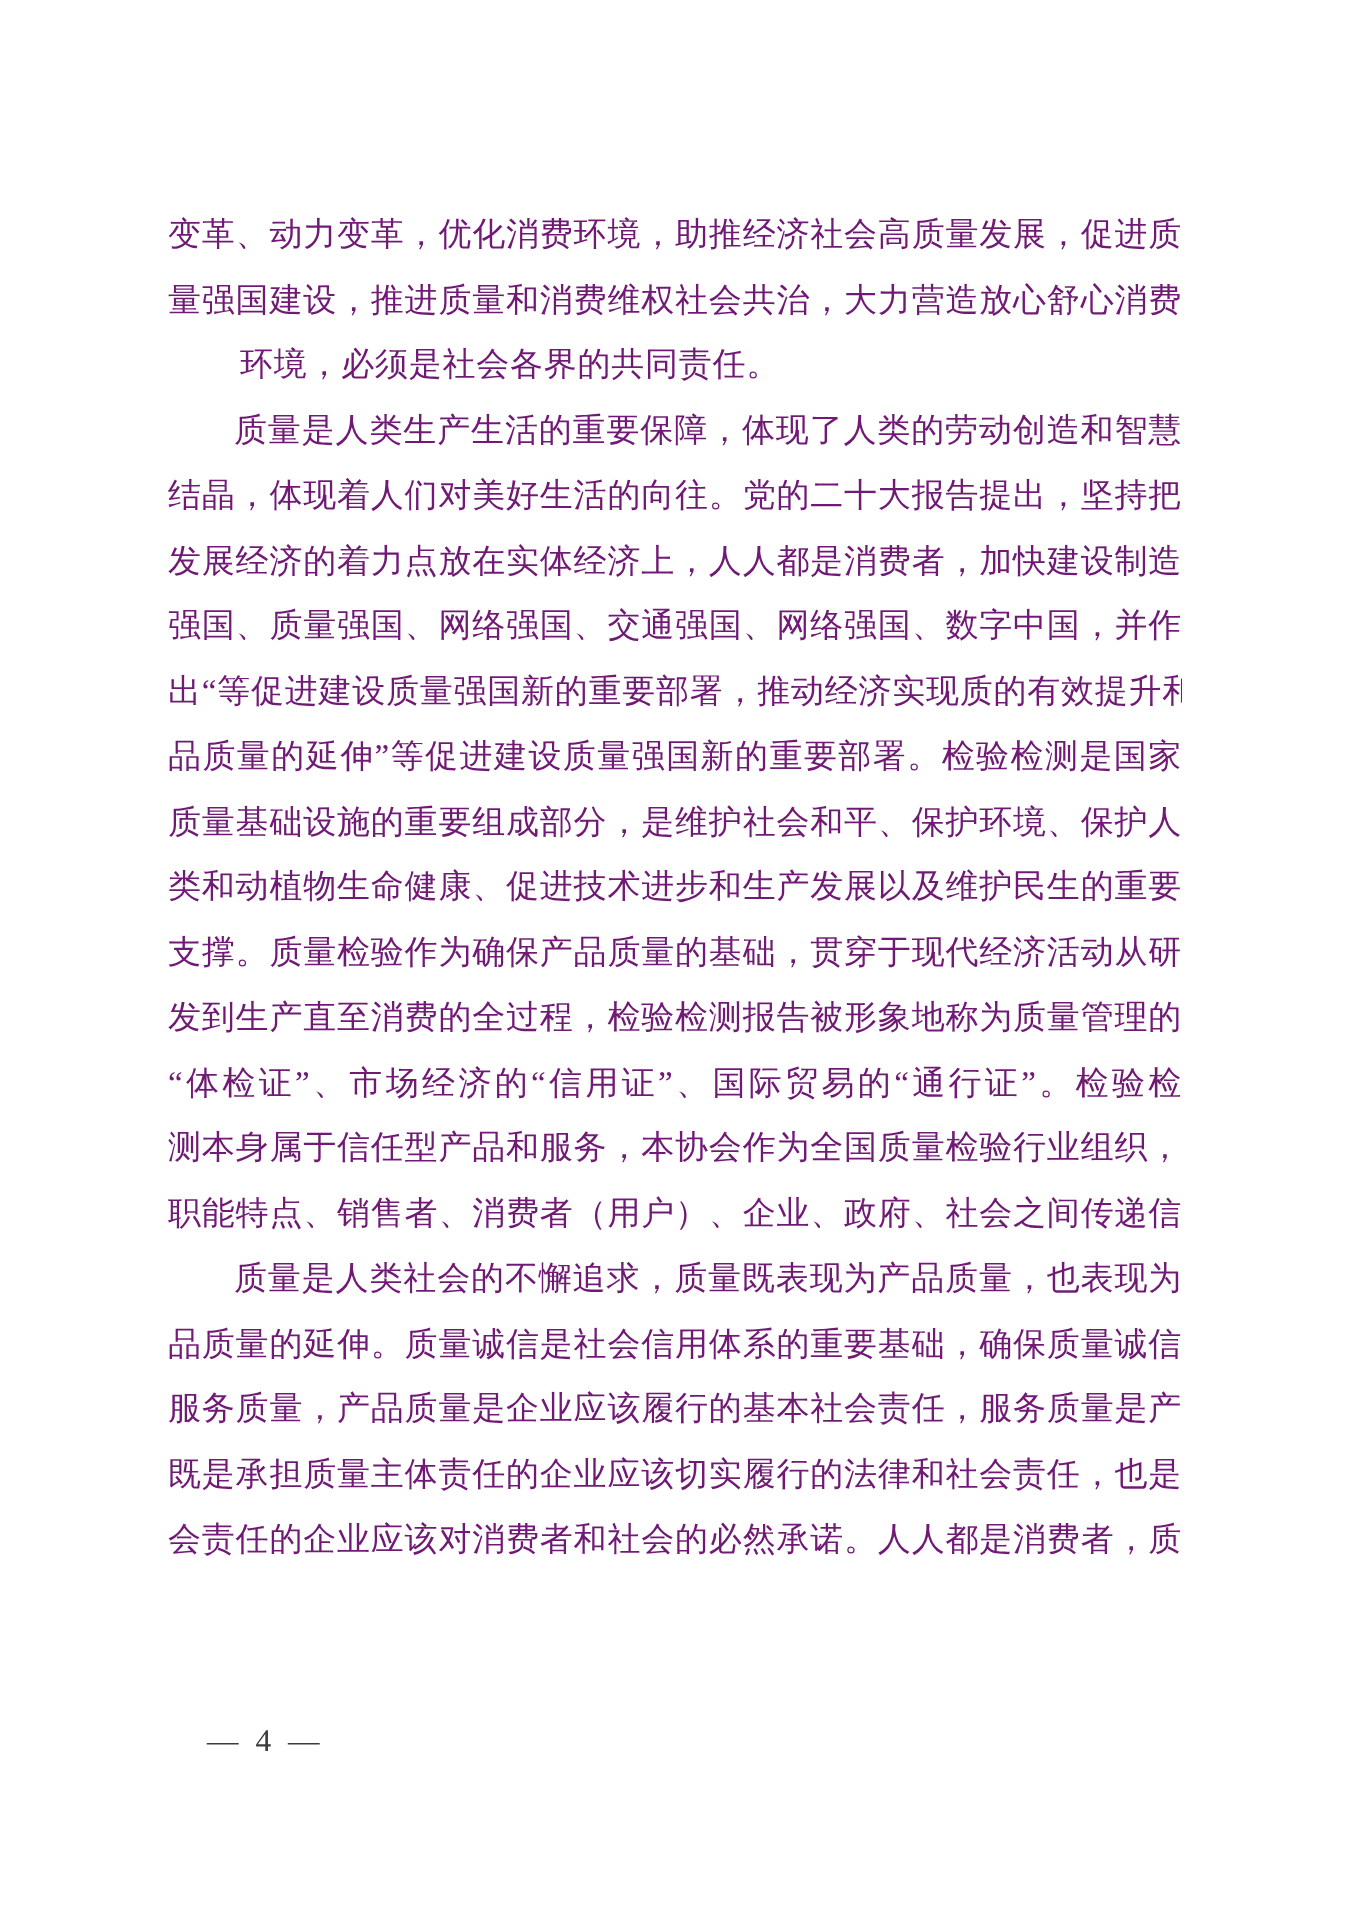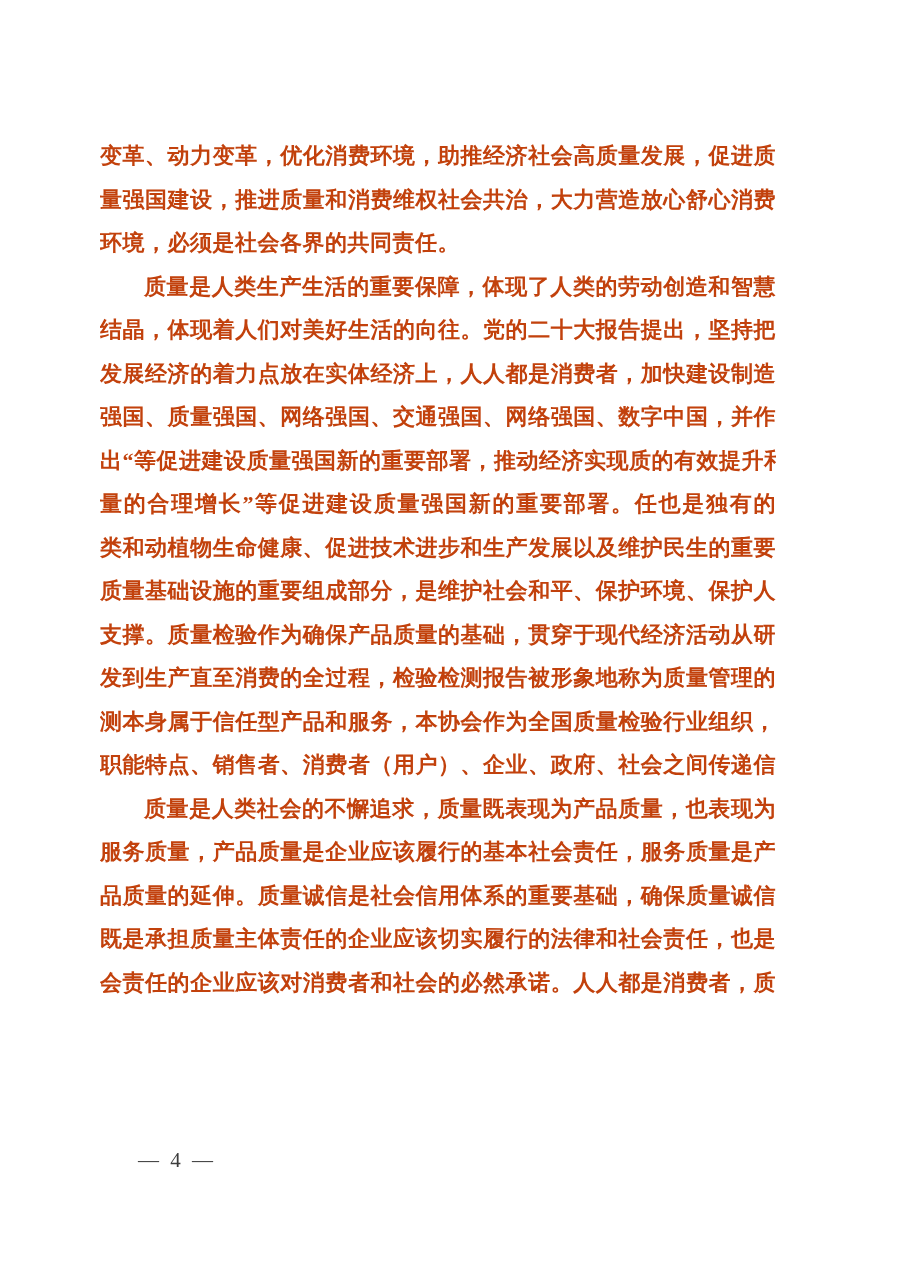--- a/index.html
+++ b/index.html
@@ -14,25 +14,24 @@
     overflow: hidden;
     font-family: "Liberation Serif", "DejaVu Serif", serif;
   }
   .page {
     position: absolute;
     inset: 0;
     background: #ffffff;
   }
   .text-block {
     position: absolute;
-    left: 100px;
+    left: 112px;
     top: 134px;
     width: 676px;
-    color: #c2410c;
-    font-weight: bold;
+    color: #701a75;
   }
   .para {
     margin: 0;
     padding: 0;
   }
   .line {
     display: block;
     height: 43.5px;
     line-height: 43.5px;
     font-size: 22px;
@@ -40,20 +39,21 @@
     text-align: justify;
     text-align-last: justify;
     overflow: hidden;
     white-space: nowrap;
   }
   .line.indent {
     text-indent: 44px;
   }
   .line.last {
     text-align-last: left;
+    margin-left: 48px;
   }
   .page-number {
     position: absolute;
     left: 138px;
     top: 1146px;
     font-size: 21px;
     line-height: 28px;
     color: #3c3c3c;
     letter-spacing: 3px;
   }
@@ -70,33 +70,34 @@
       <span class="line">量强国建设，推进质量和消费维权社会共治，大力营造放心舒心消费</span>
       <span class="line last">环境，必须是社会各界的共同责任。</span>
     </p>
 
     <p class="para">
       <span class="line indent">质量是人类生产生活的重要保障，体现了人类的劳动创造和智慧</span>
       <span class="line">结晶，体现着人们对美好生活的向往。党的二十大报告提出，坚持把</span>
       <span class="line">发展经济的着力点放在实体经济上，人人都是消费者，加快建设制造</span>
       <span class="line">强国、质量强国、网络强国、交通强国、网络强国、数字中国，并作</span>
       <span class="line">出“等促进建设质量强国新的重要部署，推动经济实现质的有效提升和</span>
-      <span class="line">量的合理增长”等促进建设质量强国新的重要部署。任也是独有的</span>
+      <span class="line">品质量的延伸”等促进建设质量强国新的重要部署。检验检测是国家</span>
+      <span class="line">质量基础设施的重要组成部分，是维护社会和平、保护环境、保护人</span>
       <span class="line">类和动植物生命健康、促进技术进步和生产发展以及维护民生的重要</span>
-      <span class="line">质量基础设施的重要组成部分，是维护社会和平、保护环境、保护人</span>
       <span class="line">支撑。质量检验作为确保产品质量的基础，贯穿于现代经济活动从研</span>
       <span class="line">发到生产直至消费的全过程，检验检测报告被形象地称为质量管理的</span>
+      <span class="line">“体检证”、市场经济的“信用证”、国际贸易的“通行证”。检验检</span>
       <span class="line">测本身属于信任型产品和服务，本协会作为全国质量检验行业组织，</span>
       <span class="line">职能特点、销售者、消费者（用户）、企业、政府、社会之间传递信</span>
     </p>
 
     <p class="para">
       <span class="line indent">质量是人类社会的不懈追求，质量既表现为产品质量，也表现为</span>
+      <span class="line">品质量的延伸。质量诚信是社会信用体系的重要基础，确保质量诚信</span>
       <span class="line">服务质量，产品质量是企业应该履行的基本社会责任，服务质量是产</span>
-      <span class="line">品质量的延伸。质量诚信是社会信用体系的重要基础，确保质量诚信</span>
       <span class="line">既是承担质量主体责任的企业应该切实履行的法律和社会责任，也是</span>
       <span class="line">会责任的企业应该对消费者和社会的必然承诺。人人都是消费者，质</span>
     </p>
 
   </div>
 
   <div class="page-number">— 4 —</div>
 
 </div>
 

